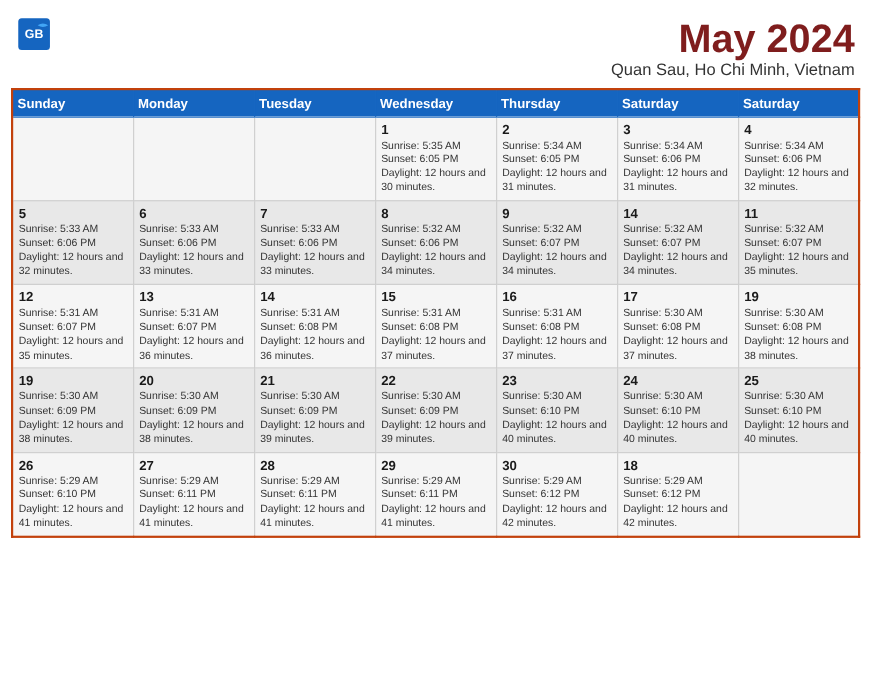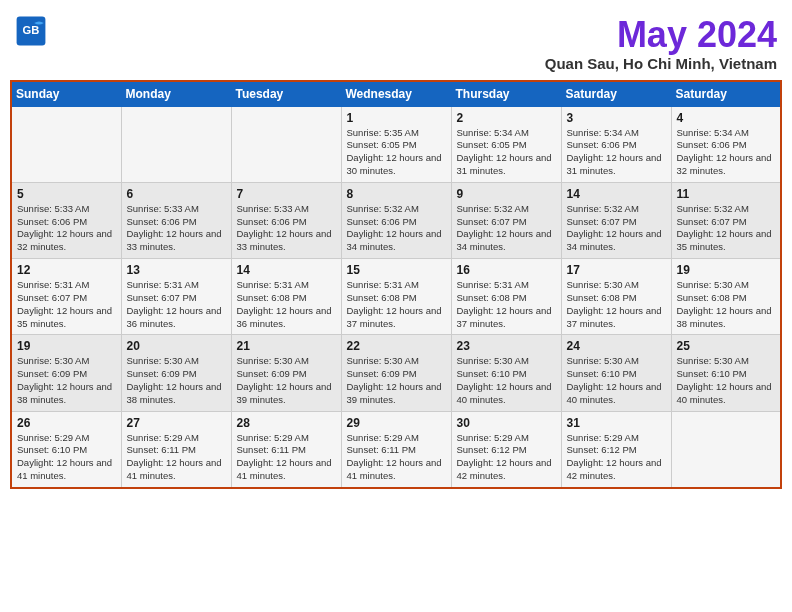--- a/index.html
+++ b/index.html
@@ -26,27 +26,27 @@
       width: 32px;
       height: 32px;
       margin-right: 2px;
     }
     .title-area {
       text-align: right;
     }
     .month-title {
       font-size: 36px;
       font-weight: bold;
-      color: #6d28d9;
+      color: #7f1d1d;
       line-height: 1.1;
     }
     .location {
       font-size: 15px;
       color: #333;
-      font-weight: bold;
+      font-weight: normal;
     }
     .calendar {
       width: 100%;
       border-collapse: collapse;
       border: 2px solid #c2410c;
     }
     .calendar th {
       background-color: #1565c0;
       color: #fff;
       font-size: 12px;
@@ -334,21 +334,21 @@
 and 41 minutes.</div>
         </td>
         <td>
           <span class="day-num">30</span>
           <div class="day-info">Sunrise: 5:29 AM
 Sunset: 6:12 PM
 Daylight: 12 hours
 and 42 minutes.</div>
         </td>
         <td>
-          <span class="day-num">31</span>
+          <span class="day-num">18</span>
           <div class="day-info">Sunrise: 5:29 AM
 Sunset: 6:12 PM
 Daylight: 12 hours
 and 42 minutes.</div>
         </td>
         <td class="empty"></td>
       </tr>
     </tbody>
 </table>
 

